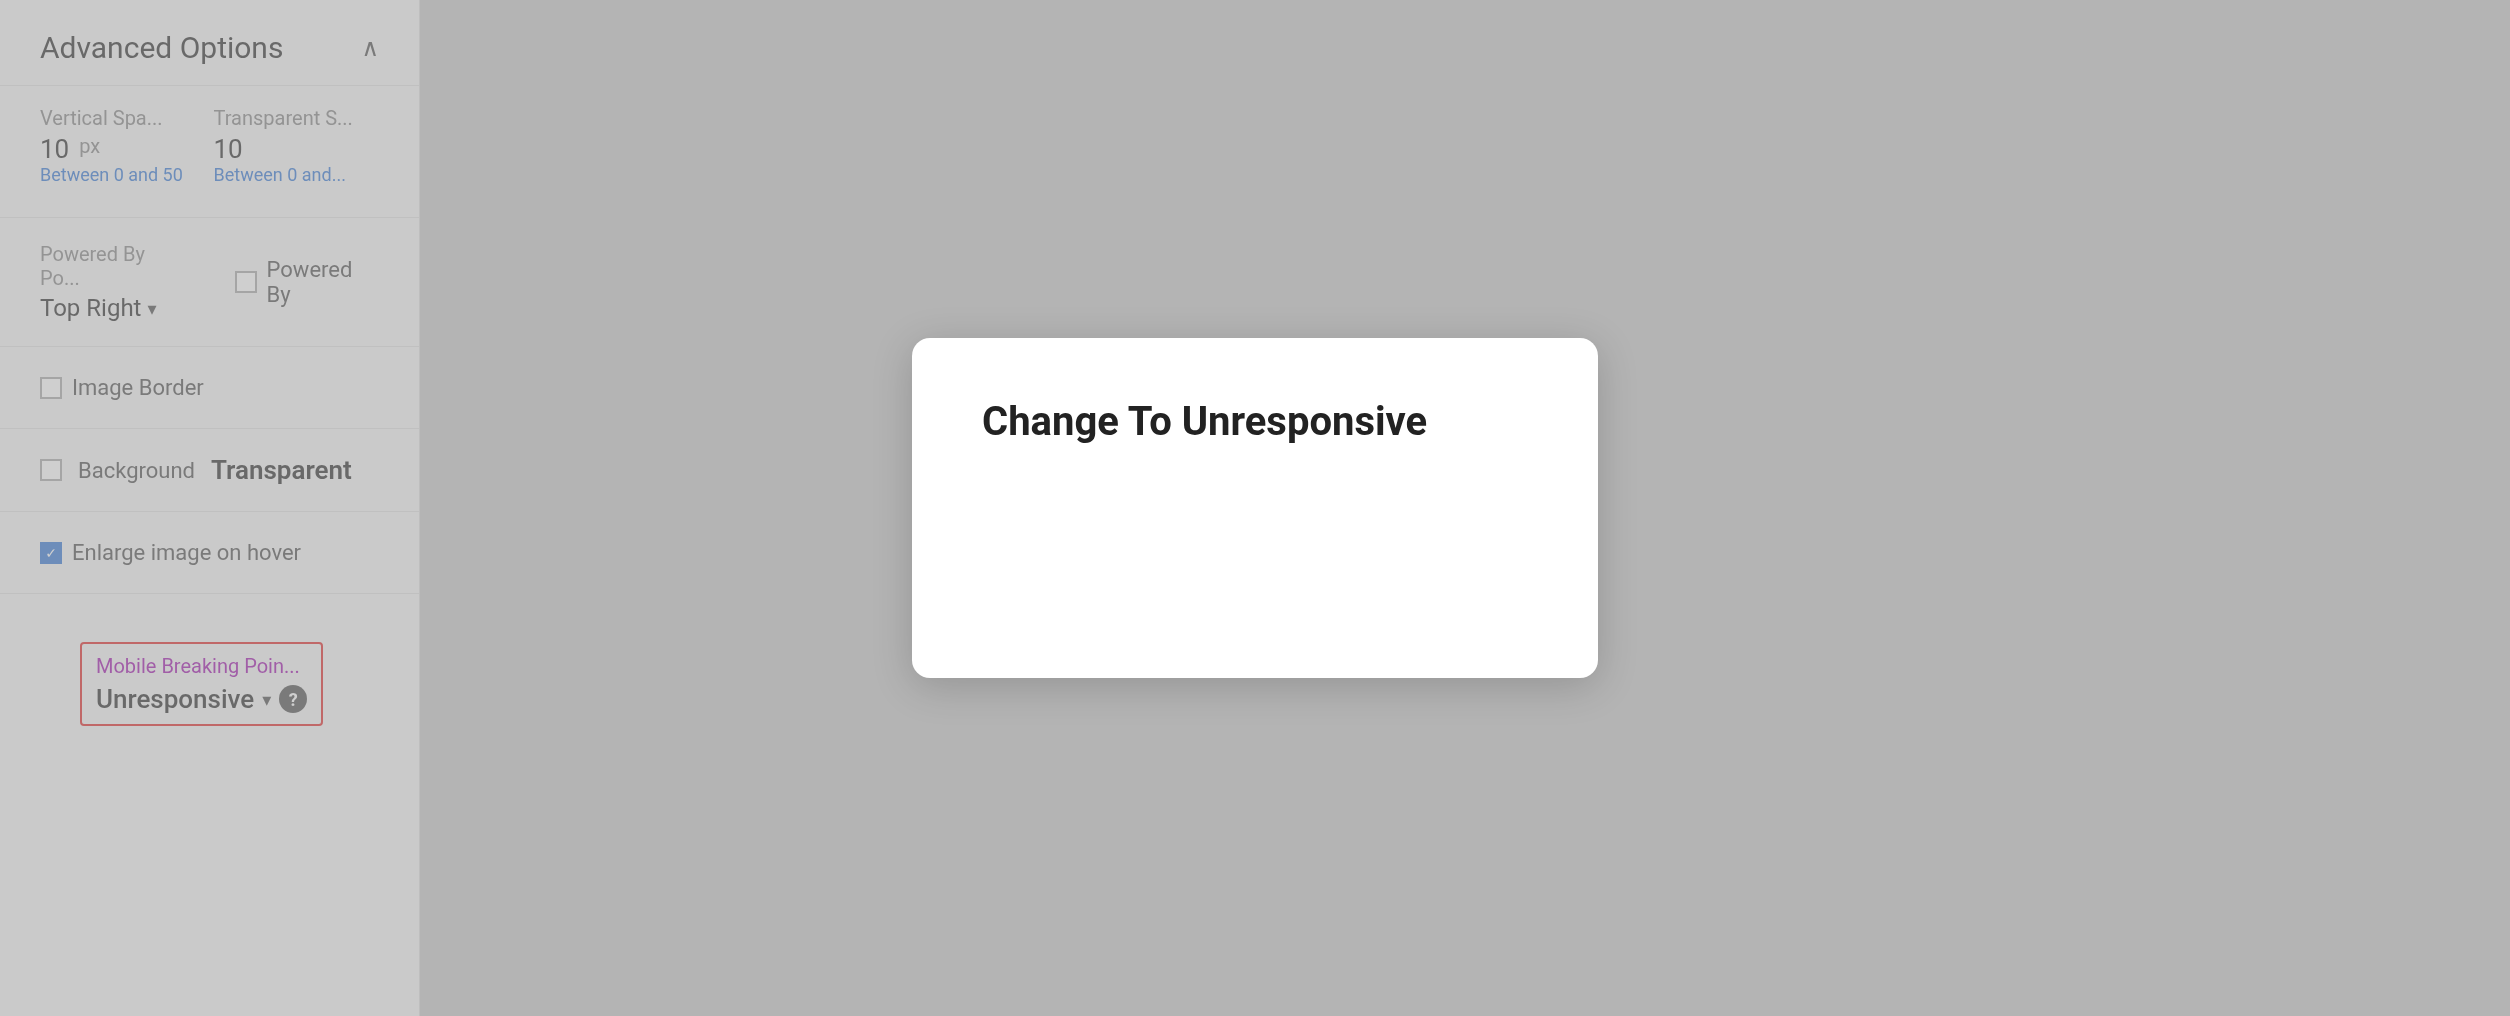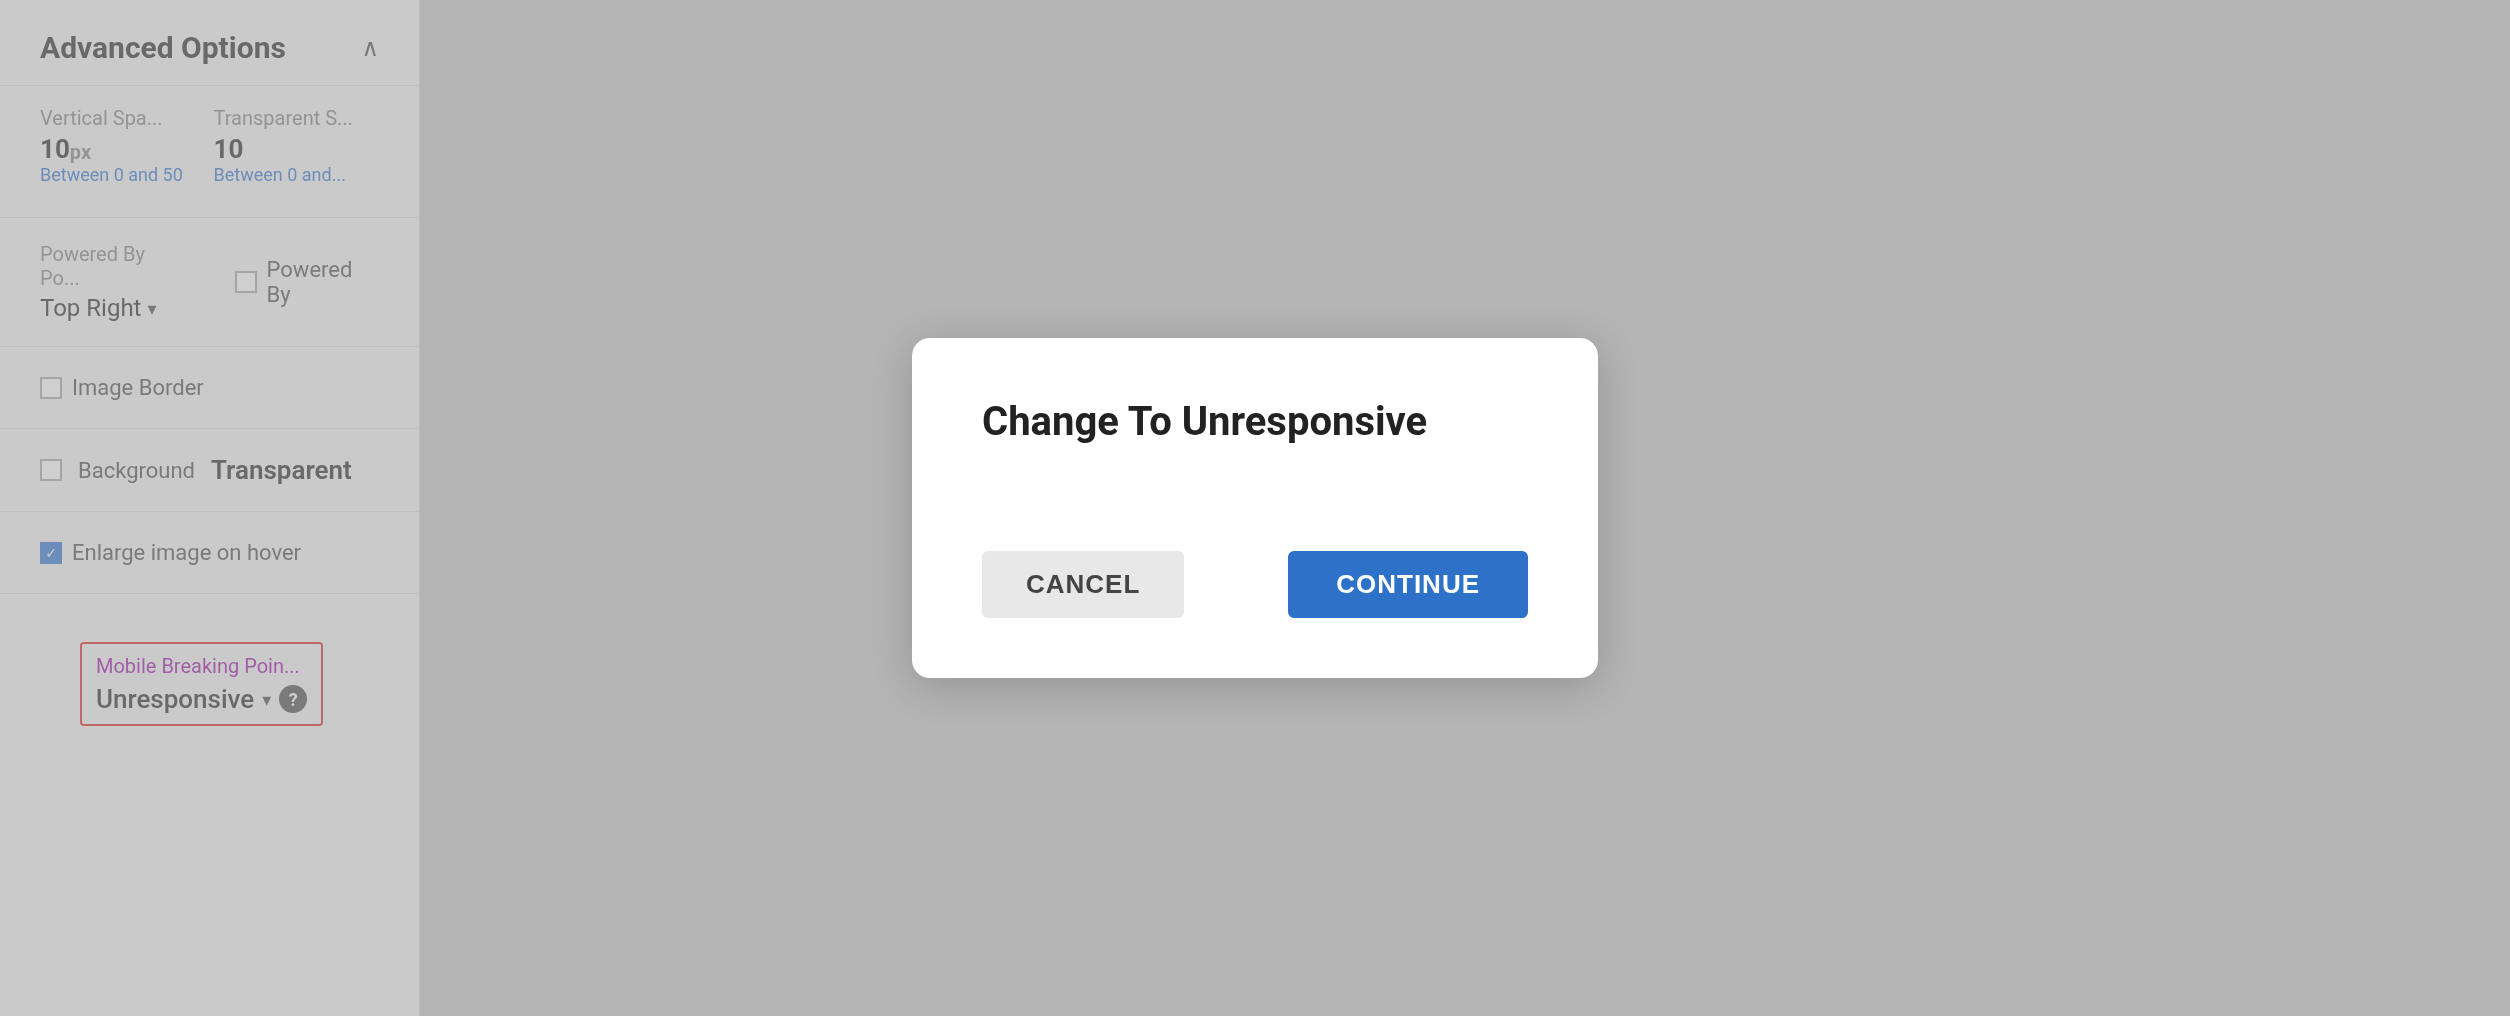--- a/index.html
+++ b/index.html
@@ -28,21 +28,21 @@
       display: flex;
       justify-content: space-between;
       align-items: center;
       padding: 10px 40px 20px 40px;
       border-bottom: 1px solid #e0e0e0;
       margin-bottom: 20px;
     }
 
     .advanced-options-title {
       font-size: 30px;
-      font-weight: 700;
+      font-weight: 400;
       color: #333;
     }
 
     .chevron-up {
       font-size: 24px;
       color: #555;
       cursor: pointer;
     }
 
     .options-grid {
@@ -53,25 +53,25 @@
     }
 
     .option-label {
       font-size: 20px;
       color: #888;
       margin-bottom: 4px;
     }
 
     .option-value {
       font-size: 26px;
-      font-weight: 700;
-      color: #333;
-      display: flex;
-      align-items: flex-end;
-      gap: 0;
+      font-weight: 400;
+      color: #333;
+      display: flex;
+      align-items: flex-start;
+      gap: 10px;
     }
 
     .option-unit {
       font-size: 20px;
       color: #888;
     }
 
     .option-hint {
       font-size: 18px;
       color: #3a7bd5;
@@ -355,18 +355,14 @@
   </div>
 </div>
 
 <div class="main-area"></div>
 
 <div class="overlay">
   <div class="dialog">
     <div>
       <div class="dialog-title">Change To Unresponsive</div>
     </div>
-    <div class="dialog-actions">
-      <button class="btn-cancel">CANCEL</button>
-      <button class="btn-continue">CONTINUE</button>
-    </div>
   </div>
 </div>
 
 </body></html>

